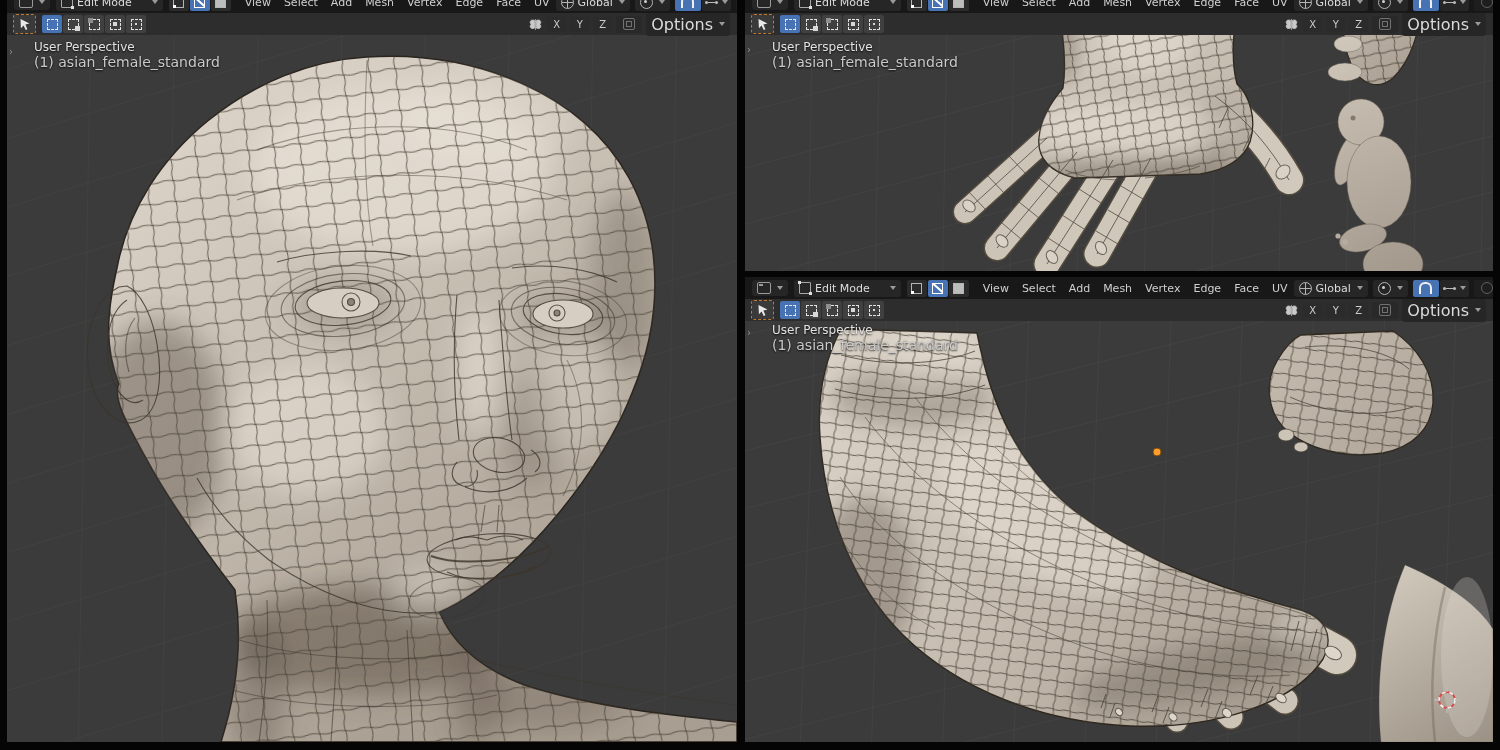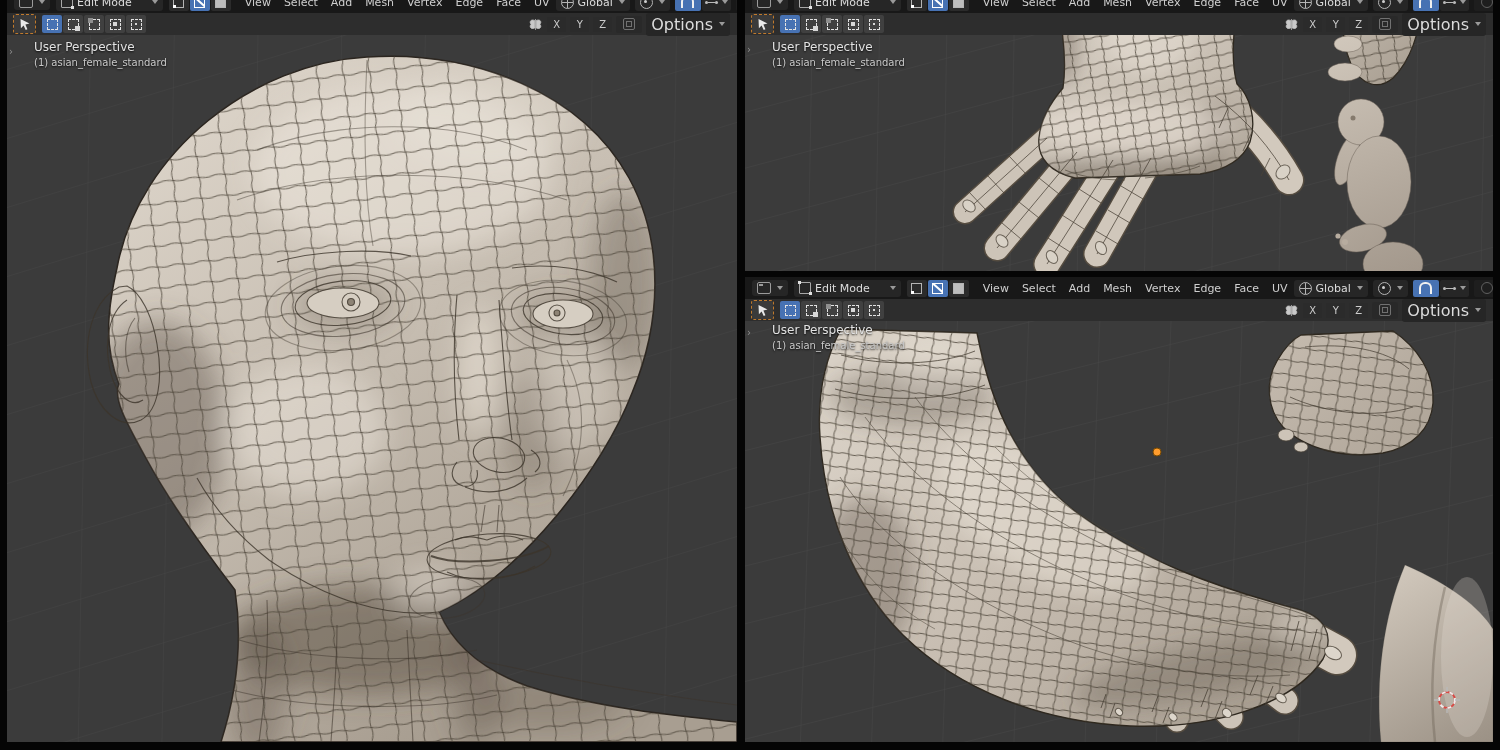--- a/index.html
+++ b/index.html
@@ -33,21 +33,21 @@
   .hright2{margin-left:auto;display:flex;align-items:center;gap:4px;}
   .toolbtn{width:21px;height:18px;background:#3a3a3a;border-radius:2px;outline:1px dashed #c07a2d;
            display:flex;align-items:center;justify-content:center;}
   .tmbtn{width:20px;height:18px;background:#404040;border-radius:2px;display:flex;
          align-items:center;justify-content:center;}
   .tmbtn.active{background:#4772b3;}
   .axisbtn{min-width:11px;text-align:center;background:#2b2b2b;border-radius:2px;color:#cccccc;
            font-size:10px;padding:2px 4px;}
   .vp-label{position:absolute;left:27px;z-index:5;color:#e2e2e2;font-size:12px;line-height:15px;
             text-shadow:0 1px 2px rgba(0,0,0,.85);pointer-events:none;}
-  .vp-label .obj{font-size:10px;color:#c9c9c9;}
+  .vp-label .obj{font-size:14px;color:#c9c9c9;}
   .collapse-arrow{position:absolute;left:2px;z-index:5;color:#8f8f8f;font-size:10px;}
   
   .ic{display:inline-block;flex:none;}
   .ic-editor{width:12px;height:10px;border:1px solid #9b9b9b;border-radius:2px;position:relative;}
   .ic-editor::after{content:"";position:absolute;left:1px;top:1px;width:4px;height:2px;background:#9b9b9b;}
   .ic-editmode{width:10px;height:10px;border:1px solid #a8a8a8;border-radius:1px;position:relative;}
   .ic-editmode::before{content:"";position:absolute;width:3px;height:3px;background:#e0e0e0;top:-2px;left:-2px;}
   .ic-editmode::after{content:"";position:absolute;width:3px;height:3px;background:#e0e0e0;bottom:-2px;right:-2px;}
   .ic-vert{width:9px;height:9px;border:1px solid #b5b5b5;position:relative;}
   .ic-vert::after{content:"";position:absolute;width:3px;height:3px;background:#fff;left:-1px;bottom:-1px;}

